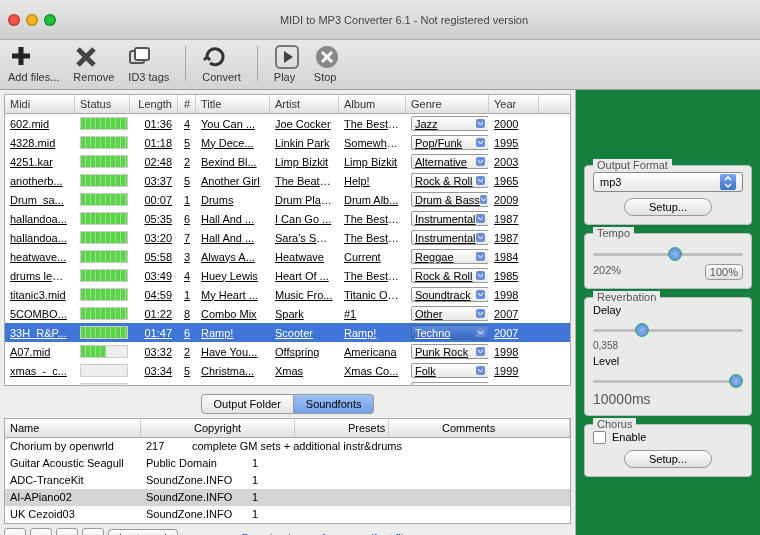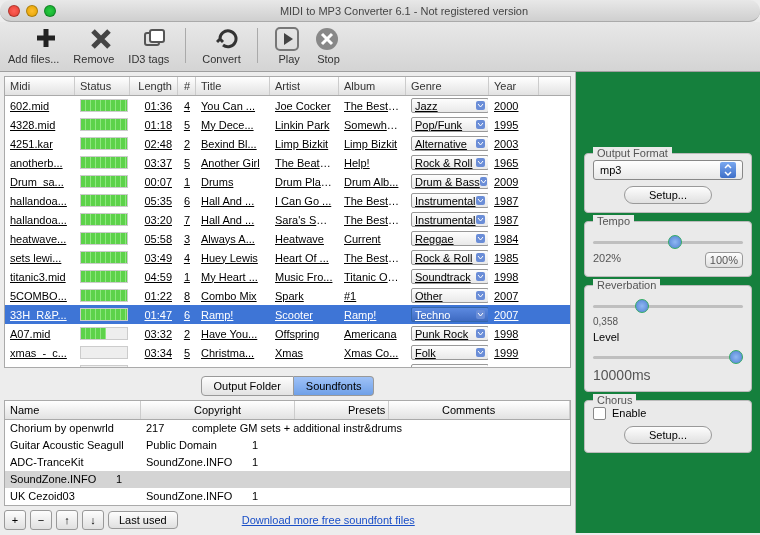--- a/index.html
+++ b/index.html
@@ -1,25 +1,25 @@
 <!DOCTYPE html>
 <html><head>
 <meta charset="utf-8">
 <style>
 * { box-sizing: border-box; margin: 0; padding: 0; font-family: "Lucida Grande", Arial, sans-serif; font-size: 11px; }
 body { background: #ededed; width: 760px; height: 535px; overflow: hidden; }
-.titlebar { height: 22px; background: linear-gradient(#e8e8e8,#cfcfcf); display: flex; align-items: center; padding: 0 8px; border-bottom: 1px solid #aaa; border-radius: 11px; }
+.titlebar { height: 40px; background: linear-gradient(#e8e8e8,#cfcfcf); display: flex; align-items: center; padding: 0 8px; border-bottom: 1px solid #aaa; }
 .traffic { display: flex; gap: 6px; }
 .tl { width: 12px; height: 12px; border-radius: 50%; border: 1px solid rgba(0,0,0,0.25); }
 .tl.r { background: radial-gradient(#ff6159,#e33e32); }
 .tl.y { background: radial-gradient(#ffbd2e,#e0a200); }
 .tl.g { background: radial-gradient(#29ce42,#12a52b); }
 .title { flex: 1; text-align: center; color: #444; }
 .toolbar { display: flex; padding: 4px 8px 6px; gap: 14px; background: linear-gradient(#e8e8e8,#d4d4d4); border-bottom: 1px solid #9f9f9f; }
-.tbtn { display: flex; flex-direction: column; align-items: flex-end; gap: 1px; cursor: pointer; }
+.tbtn { display: flex; flex-direction: column; align-items: flex-start; gap: 1px; cursor: pointer; }
 .tbtn .ic { width: 26px; height: 26px; display: flex; align-items: center; justify-content: center; }
 .tbtn .lbl { color: #333; }
 .tsep { width: 1px; background: #aaa; margin: 2px 2px; }
 svg { display: block; }
 .mainrow { display: flex; height: calc(535px - 22px - 52px); }
 .leftcol { width: 576px; display: flex; flex-direction: column; border-right: 1px solid #b2b2b2; }
 .rightcol { flex: 1; padding: 6px 8px; background: #15803d; display: flex; flex-direction: column; gap: 8px; justify-content: center; }
 .tablewrap { border: 1px solid #aaa; margin: 4px; background: #fff; height: 292px; display:flex; flex-direction:column;}
 .thead { display: flex; background: linear-gradient(#fff,#e2e2e2); border-bottom: 1px solid #aaa; }
 .th { padding: 3px 5px; border-right: 1px solid #ccc; color: #333; white-space: nowrap; overflow: hidden; text-overflow: ellipsis; }
@@ -339,21 +339,21 @@
                 <span class="arr">
                   <svg width="7" height="5">
                     <path d="M1 1l2.5 3L6 1" stroke="#fff" fill="none"></path>
                   </svg>
                 </span>
               </div>
             </div>
             <div class="td c-year">1984</div>
           </div>
           <div class="tr">
-            <div class="td c-midi">sets lewi...</div>
+            <div class="td c-midi">drums lewi...</div>
             <div class="td c-status">
               <div class="pbar">
                 <div class="fill" style="width:100%"></div>
               </div>
             </div>
             <div class="td c-length">03:49</div>
             <div class="td c-num">4</div>
             <div class="td c-title">Huey Lewis</div>
             <div class="td c-artist">Heart Of ...</div>
             <div class="td c-album">The Best Of</div>
@@ -535,20 +535,21 @@
             <div class="sfc sfp">1</div>
             <div class="sfc sfcm"></div>
           </div>
           <div class="sfr">
             <div class="sfc sfn">ADC-TranceKit</div>
             <div class="sfc sfc2">SoundZone.INFO</div>
             <div class="sfc sfp">1</div>
             <div class="sfc sfcm"></div>
           </div>
           <div class="sfr sel">
+            <div class="sfc sfn">AI-APiano02</div>
             <div class="sfc sfc2">SoundZone.INFO</div>
             <div class="sfc sfp">1</div>
             <div class="sfc sfcm"></div>
           </div>
           <div class="sfr">
             <div class="sfc sfn">UK Cezoid03</div>
             <div class="sfc sfc2">SoundZone.INFO</div>
             <div class="sfc sfp">1</div>
             <div class="sfc sfcm"></div>
           </div>
@@ -585,20 +586,21 @@
           <div class="thumb" id="tempo-thumb" style="left: 50%;"></div>
         </div>
       <div class="sval">
           <span>202%</span>
           <span class="btn" style="padding:1px 4px;">100%</span>
         </div>
     </div>
 
     <div class="group">
       <span class="gtitle">Reverbation</span>
+      <div>Delay</div>
       <div class="slider">
           <div class="track"></div>
           <div class="thumb" id="delay-thumb" style="left: 28%;"></div>
         </div>
       <div style="font-size:10px;color:#555;">0,358</div>
       <div style="margin-top:4px;">Level</div>
       <div class="slider">
           <div class="track"></div>
           <div class="thumb" id="level-thumb" style="left: calc(100% - 14px);"></div>
         </div>

